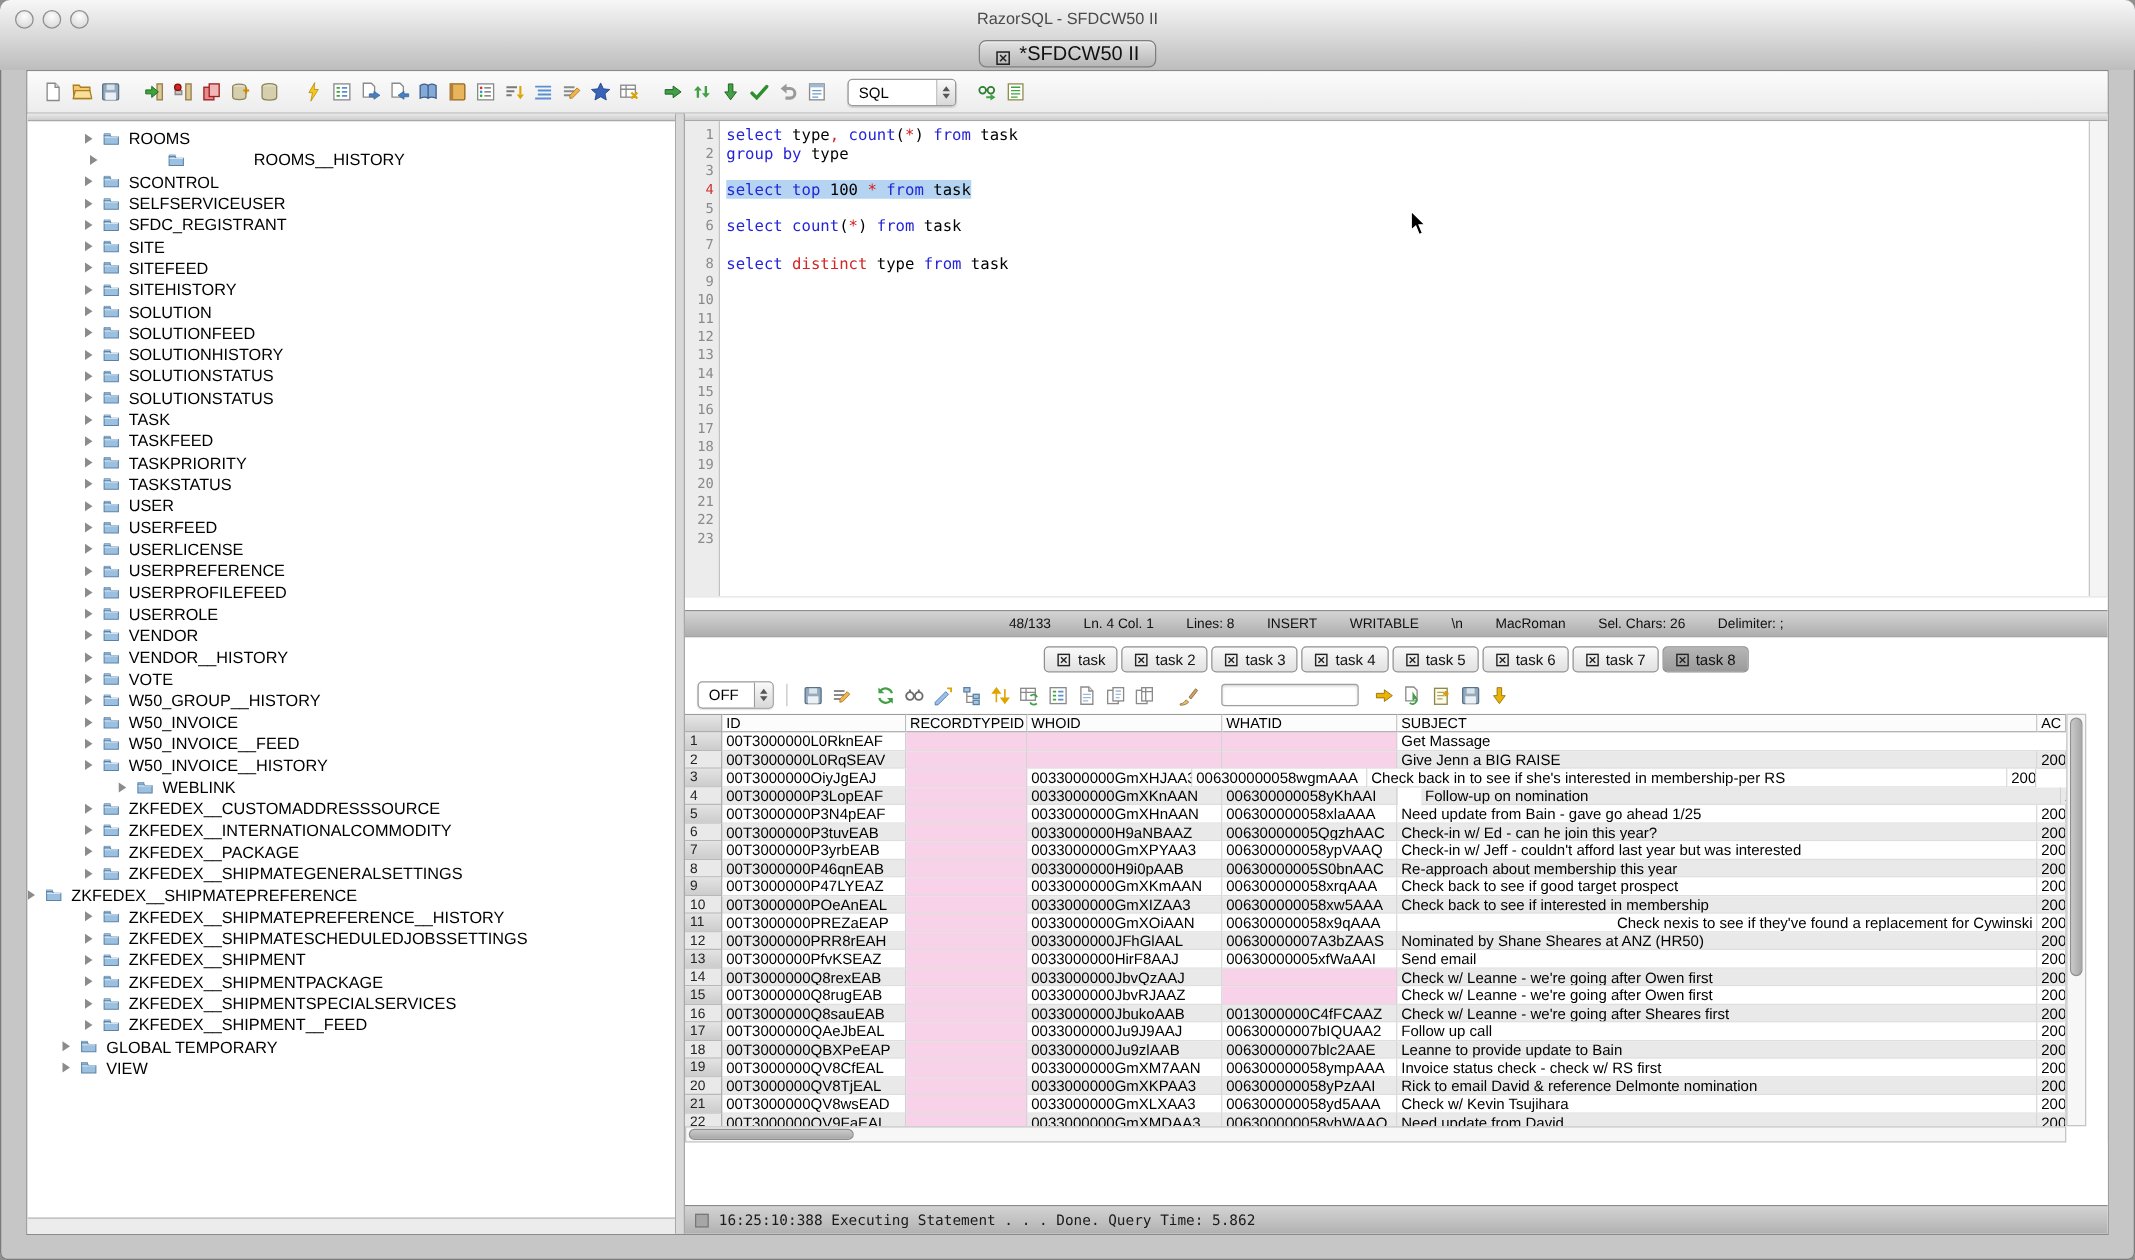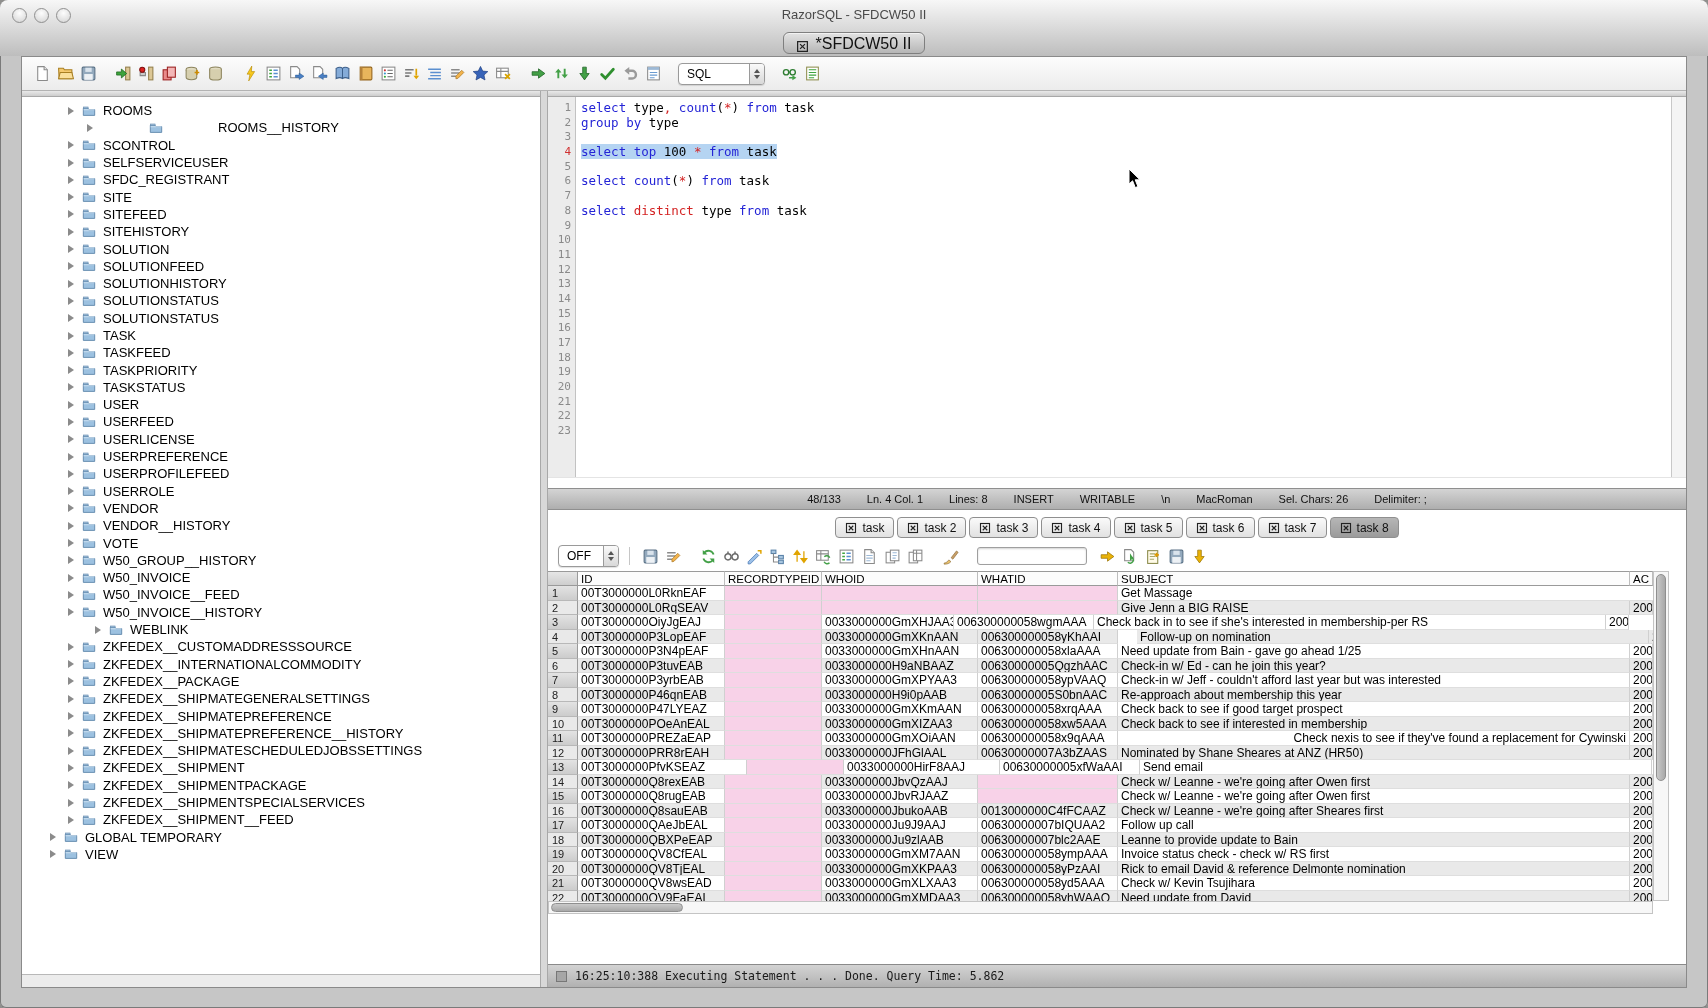--- a/index.html
+++ b/index.html
@@ -299,21 +299,21 @@
               <span class="tri"></span>
               <span class="tfold">
                 <svg viewBox="0 0 16 16" width="16" height="14">
                   <rect x="1.5" y="3.4" width="5.5" height="2" fill="#b9d4ea" stroke="#5b83a8" stroke-width=".6"></rect>
                   <path d="M1.5 4.8h5.4l1 1.6h6.6V13H1.5z" fill="#9cc1e0" stroke="#5b83a8"></path>
                   <path d="M1.8 6.6h12.4" stroke="#d2e4f2" stroke-width="1"></path>
                 </svg>
               </span>
               <span class="tlabel">ROOMS</span>
             </div>
-            <div class="trow" style="padding-left: 65px; gap: 48px;">
+            <div class="trow" style="padding-left: 50px; gap: 48px;">
               <span class="tri"></span>
               <span class="tfold">
                 <svg viewBox="0 0 16 16" width="16" height="14">
                   <rect x="1.5" y="3.4" width="5.5" height="2" fill="#b9d4ea" stroke="#5b83a8" stroke-width=".6"></rect>
                   <path d="M1.5 4.8h5.4l1 1.6h6.6V13H1.5z" fill="#9cc1e0" stroke="#5b83a8"></path>
                   <path d="M1.8 6.6h12.4" stroke="#d2e4f2" stroke-width="1"></path>
                 </svg>
               </span>
               <span class="tlabel">ROOMS__HISTORY</span>
             </div>
@@ -673,21 +673,21 @@
               <span class="tri"></span>
               <span class="tfold">
                 <svg viewBox="0 0 16 16" width="16" height="14">
                   <rect x="1.5" y="3.4" width="5.5" height="2" fill="#b9d4ea" stroke="#5b83a8" stroke-width=".6"></rect>
                   <path d="M1.5 4.8h5.4l1 1.6h6.6V13H1.5z" fill="#9cc1e0" stroke="#5b83a8"></path>
                   <path d="M1.8 6.6h12.4" stroke="#d2e4f2" stroke-width="1"></path>
                 </svg>
               </span>
               <span class="tlabel">ZKFEDEX__SHIPMATEGENERALSETTINGS</span>
             </div>
-            <div class="trow" style="padding-left: 46px; align-items: center;">
+            <div class="trow" style=" align-items: center;">
               <span class="tri"></span>
               <span class="tfold">
                 <svg viewBox="0 0 16 16" width="16" height="14">
                   <rect x="1.5" y="3.4" width="5.5" height="2" fill="#b9d4ea" stroke="#5b83a8" stroke-width=".6"></rect>
                   <path d="M1.5 4.8h5.4l1 1.6h6.6V13H1.5z" fill="#9cc1e0" stroke="#5b83a8"></path>
                   <path d="M1.8 6.6h12.4" stroke="#d2e4f2" stroke-width="1"></path>
                 </svg>
               </span>
               <span class="tlabel">ZKFEDEX__SHIPMATEPREFERENCE</span>
             </div>
@@ -1168,21 +1168,21 @@
                     <div class="cell idx" style="width: 30px;">12</div>
                     <div class="cell" style="width: 147px;">00T3000000PRR8rEAH</div>
                     <div class="cell nul" style="width: 97px;"></div>
                     <div class="cell" style="width: 156px;">0033000000JFhGlAAL</div>
                     <div class="cell" style="width: 140px;">00630000007A3bZAAS</div>
                     <div class="cell" style="width: 512px;">Nominated by Shane Sheares at ANZ (HR50)</div>
                     <div class="cell" style="width: 23px;">200</div>
                   </div>
                   <div class="grow">
                     <div class="cell idx" style="width: 30px;">13</div>
-                    <div class="cell" style="width: 169px;">00T3000000PfvKSEAZ</div>
+                    <div class="cell" style="width: 147px;">00T3000000PfvKSEAZ</div>
                     <div class="cell nul" style="width: 97px;"></div>
                     <div class="cell" style="width: 156px;">0033000000HirF8AAJ</div>
                     <div class="cell" style="width: 140px;">00630000005xfWaAAI</div>
                     <div class="cell" style="width: 512px;">Send email</div>
                     <div class="cell" style="width: 23px;">200</div>
                   </div>
                   <div class="grow even">
                     <div class="cell idx" style="width: 30px;">14</div>
                     <div class="cell" style="width: 147px;">00T3000000Q8rexEAB</div>
                     <div class="cell nul" style="width: 97px;"></div>

